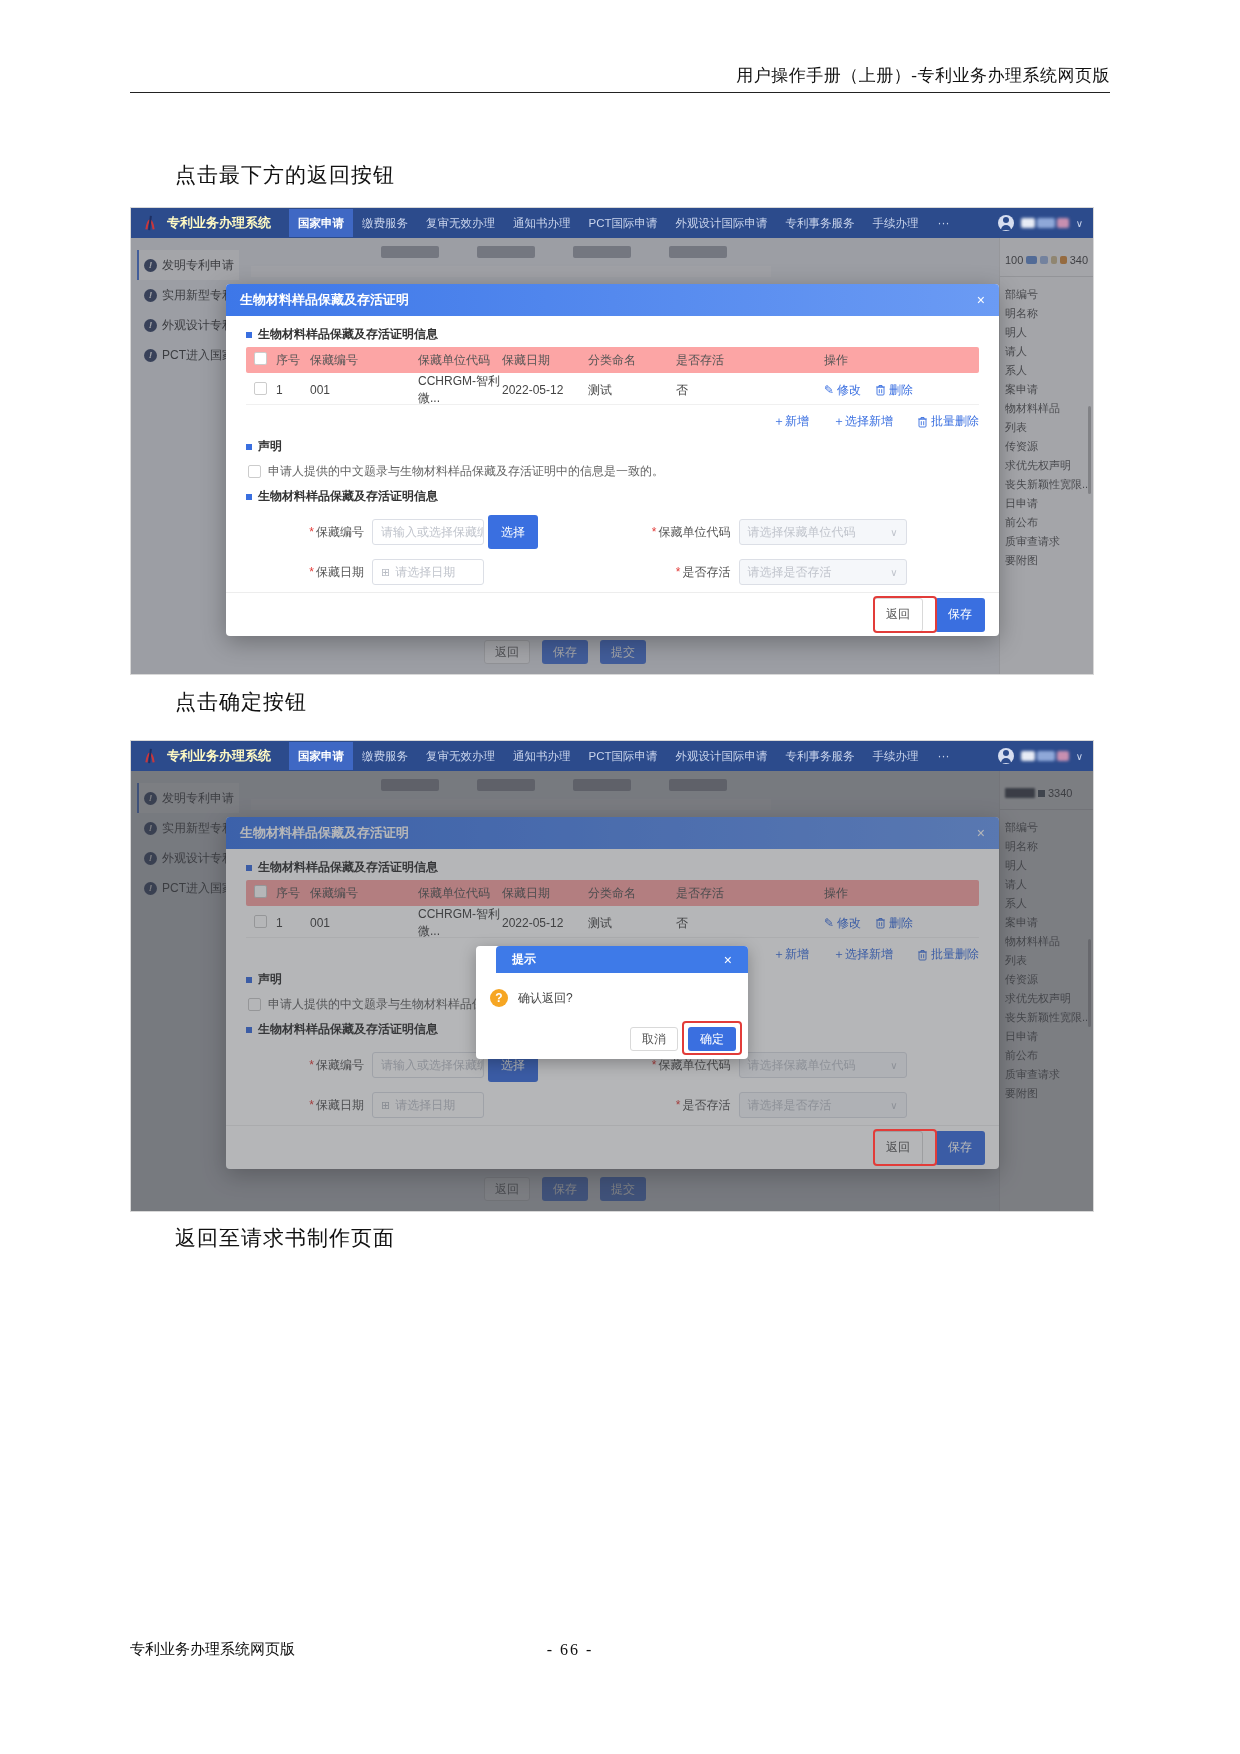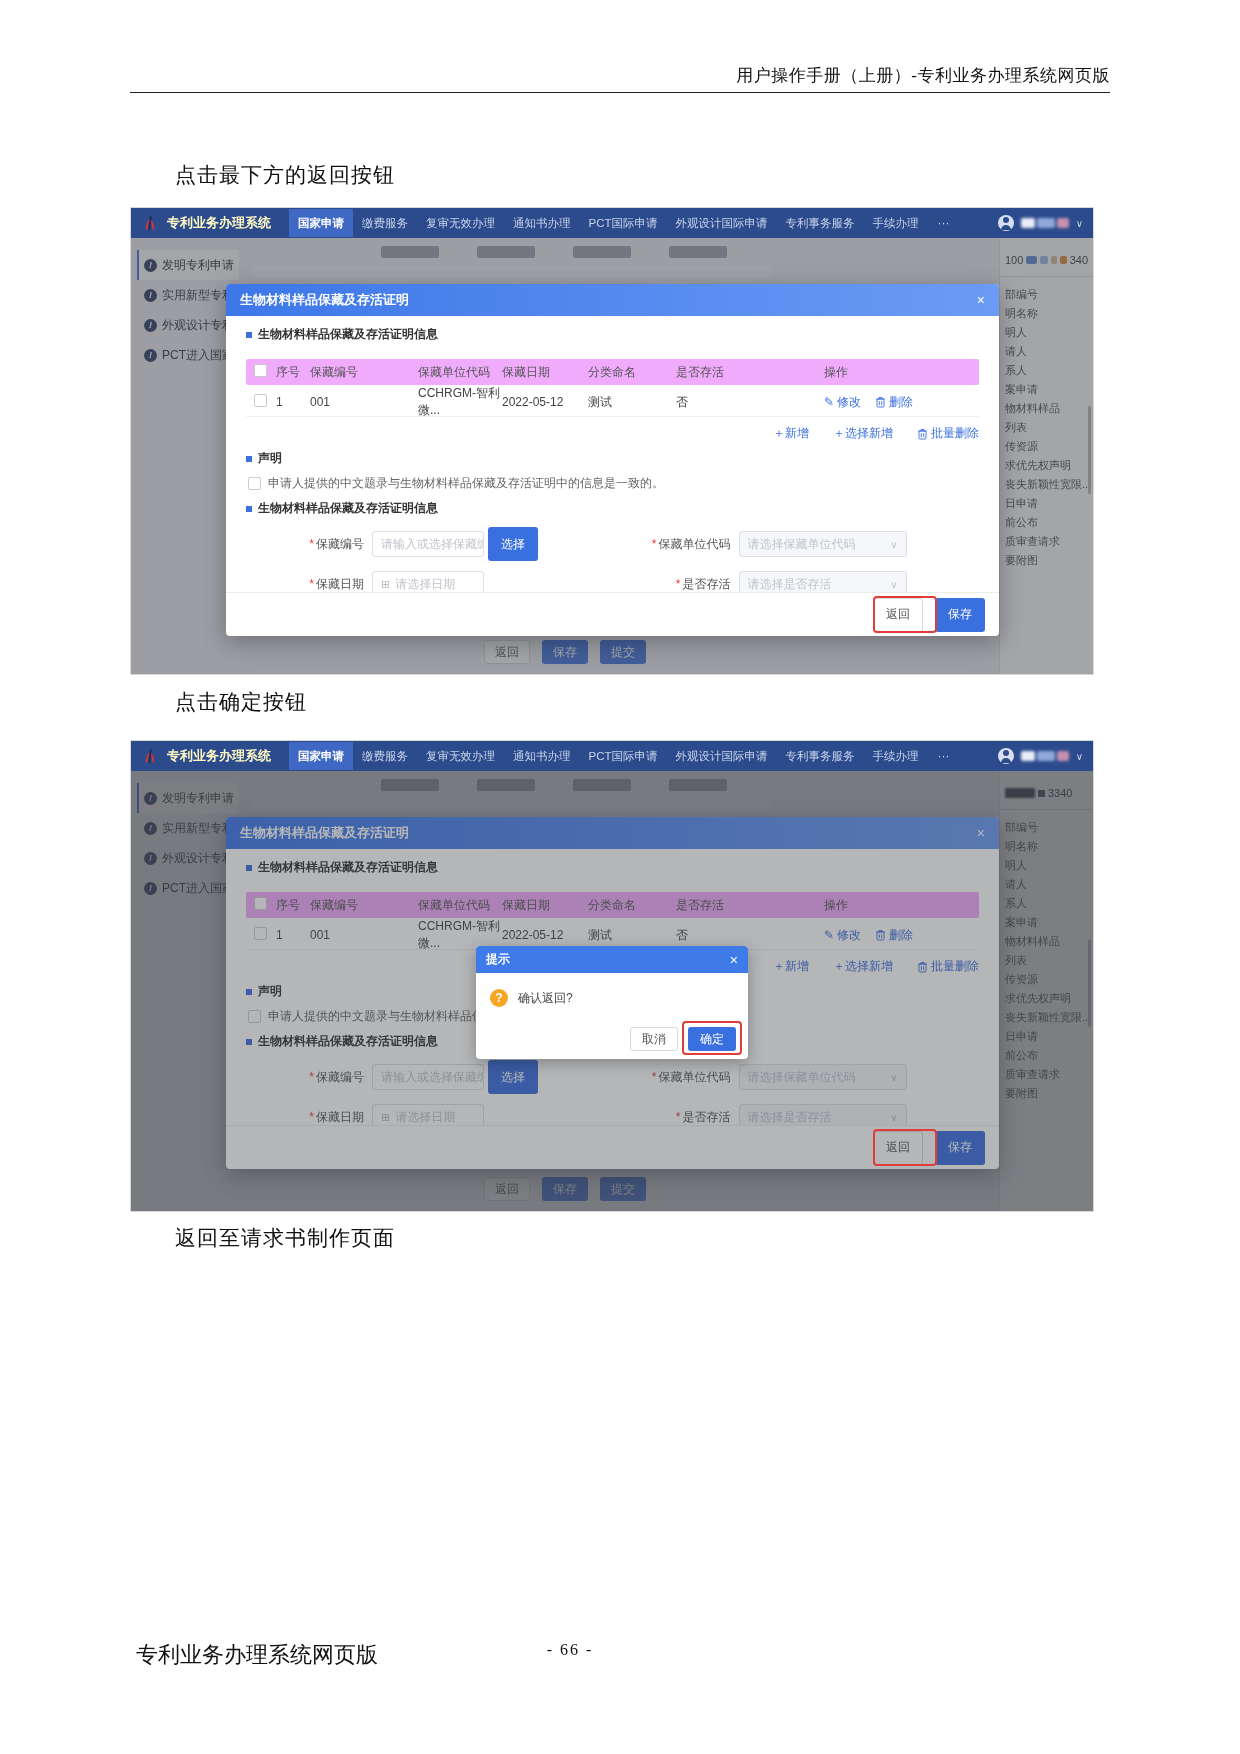--- a/index.html
+++ b/index.html
@@ -4,21 +4,21 @@
 <style>
   html,body{margin:0;padding:0;background:#888;}
   .page{position:relative;width:1240px;height:1754px;margin:0 auto;background:#fff;overflow:hidden;
         font-family:"Liberation Serif","DejaVu Serif",serif;color:#111;}
   
   .doc-header{position:absolute;top:64px;left:130px;width:980px;text-align:right;font-size:17px;letter-spacing:.5px;}
   .doc-rule{position:absolute;top:92px;left:130px;width:980px;border-top:1.6px solid #222;}
   .para{position:absolute;left:175px;font-size:21px;letter-spacing:1px;white-space:nowrap;}
   .p1{top:114px;} .p2{top:161px;}
   .cap1{top:688px;} .cap2{top:1224px;}
-  .doc-footer-left{position:absolute;top:1640px;left:136px;font-size:22px;}
+  .doc-footer-left{position:absolute;top:1640px;left:130px;font-size:15px;}
   .doc-page-no{position:absolute;top:1641px;left:0;width:1140px;text-align:center;font-size:16px;letter-spacing:2px;}
   
   .shot{position:absolute;left:130px;width:962px;background:#fff;border:1px solid #d8d8d8;overflow:hidden;
         font-family:"Liberation Sans","DejaVu Sans",sans-serif;}
   #shot1{top:207px;height:466px;} #shot2{top:740px;height:470px;}
   .shot *{box-sizing:border-box;}
   
   .navbar{height:30px;background:#2c4b8c;display:flex;align-items:center;padding:0 10px;gap:8px;}
   .logo{width:18px;height:20px;flex:none;}
   .app-title{color:#fef9c3;font-size:13px;font-weight:bold;white-space:nowrap;margin-right:10px;}
@@ -67,21 +67,21 @@
   
   .modal{position:absolute;left:95px;top:46px;width:773px;height:352px;background:#fff;border-radius:4px;
          box-shadow:0 6px 24px rgba(0,0,0,.3);display:flex;flex-direction:column;}
   .modal-head{height:32px;flex:none;background:linear-gradient(90deg,#3d77e8,#6b9bf4);border-radius:4px 4px 0 0;
               display:flex;align-items:center;justify-content:space-between;padding:0 14px;color:#fff;font-size:13px;font-weight:bold;}
   .x{font-size:14px;font-weight:normal;line-height:1;}
   .modal-body{flex:1;padding:2px 20px 0;overflow:hidden;}
   .sec{display:flex;align-items:center;gap:6px;font-size:12px;font-weight:bold;color:#333;margin-top:8px;}
   .sq{width:6px;height:6px;background:#3a6fe0;flex:none;}
   .tgrid{display:grid;grid-template-columns:30px 34px 108px 84px 86px 88px 148px 1fr;align-items:center;font-size:12px;}
-  .thead{height:26px;background:#f0abfc;color:#555;margin-top:16px;border-radius:2px;}
+  .thead{height:26px;background:#fca5a5;color:#555;margin-top:4px;border-radius:2px;}
   .trow{height:32px;color:#444;border-bottom:1px solid #f0f0f0;}
   .cbox{width:13px;height:13px;border:1px solid #ccc;border-radius:2px;background:#fff;margin-left:8px;flex:none;}
   .lnk{color:#3a6fe0;display:inline-flex;align-items:center;gap:3px;font-size:12px;white-space:nowrap;}
   .ops{display:flex;gap:14px;}
   .actions{display:flex;justify-content:flex-end;gap:24px;margin-top:8px;font-family:Liberation Serif, serif;}
   .decl{display:flex;align-items:center;gap:7px;font-size:12px;color:#666;margin-top:8px;}
   .form{margin-top:4px;}
   .frow{display:flex;margin-top:10px;}
   .fcell{display:flex;align-items:center;flex:1;}
   .flabel{width:118px;text-align:right;font-size:12px;color:#555;margin-right:8px;white-space:nowrap;}
@@ -94,21 +94,21 @@
   .chev2{color:#c0c4cc;font-size:10px;margin-left:6px;}
   .choose{margin-left:4px;height:26px;}
   .modal-foot{flex:none;height:44px;border-top:1px solid #ededed;display:flex;justify-content:flex-end;align-items:center;
               gap:12px;padding:0 14px;position:relative;}
   .redbox{position:absolute;border:2px solid #e23c39;border-radius:4px;z-index:40;pointer-events:none;}
   .rb-back{right:62px;top:3px;width:64px;height:37px;}
   
   .dialog{position:absolute;left:345px;top:175px;width:272px;background:#fff;border-radius:4px;
           box-shadow:0 4px 16px rgba(0,0,0,.28);z-index:30;}
   .dlg-head{height:27px;background:#3e7ae8;color:#fff;font-size:12px;font-weight:bold;display:flex;align-items:center;
-            justify-content:space-between;padding:0 10px;border-radius:4px 4px 0 0;}
+            justify-content:space-between;padding:0 16px;border-radius:4px 4px 0 0;margin-left:20px;}
   .dlg-body{display:flex;align-items:center;gap:10px;padding:16px 14px 12px;font-size:12px;color:#444;}
   .qmark{width:18px;height:18px;border-radius:50%;background:#f6a623;color:#fff;font-size:12px;font-weight:bold;
          display:inline-flex;align-items:center;justify-content:center;flex:none;font-style:normal;}
   .dlg-foot{position:relative;height:40px;display:flex;justify-content:flex-end;align-items:center;gap:10px;padding-right:12px;}
   .dlg-foot .btn{height:24px;padding:0 11px;}
   .rb-ok{right:6px;top:2px;width:60px;height:34px;}
   .v2 .backdrop2{display:block;}
 </style>
 </head>
 <body>

